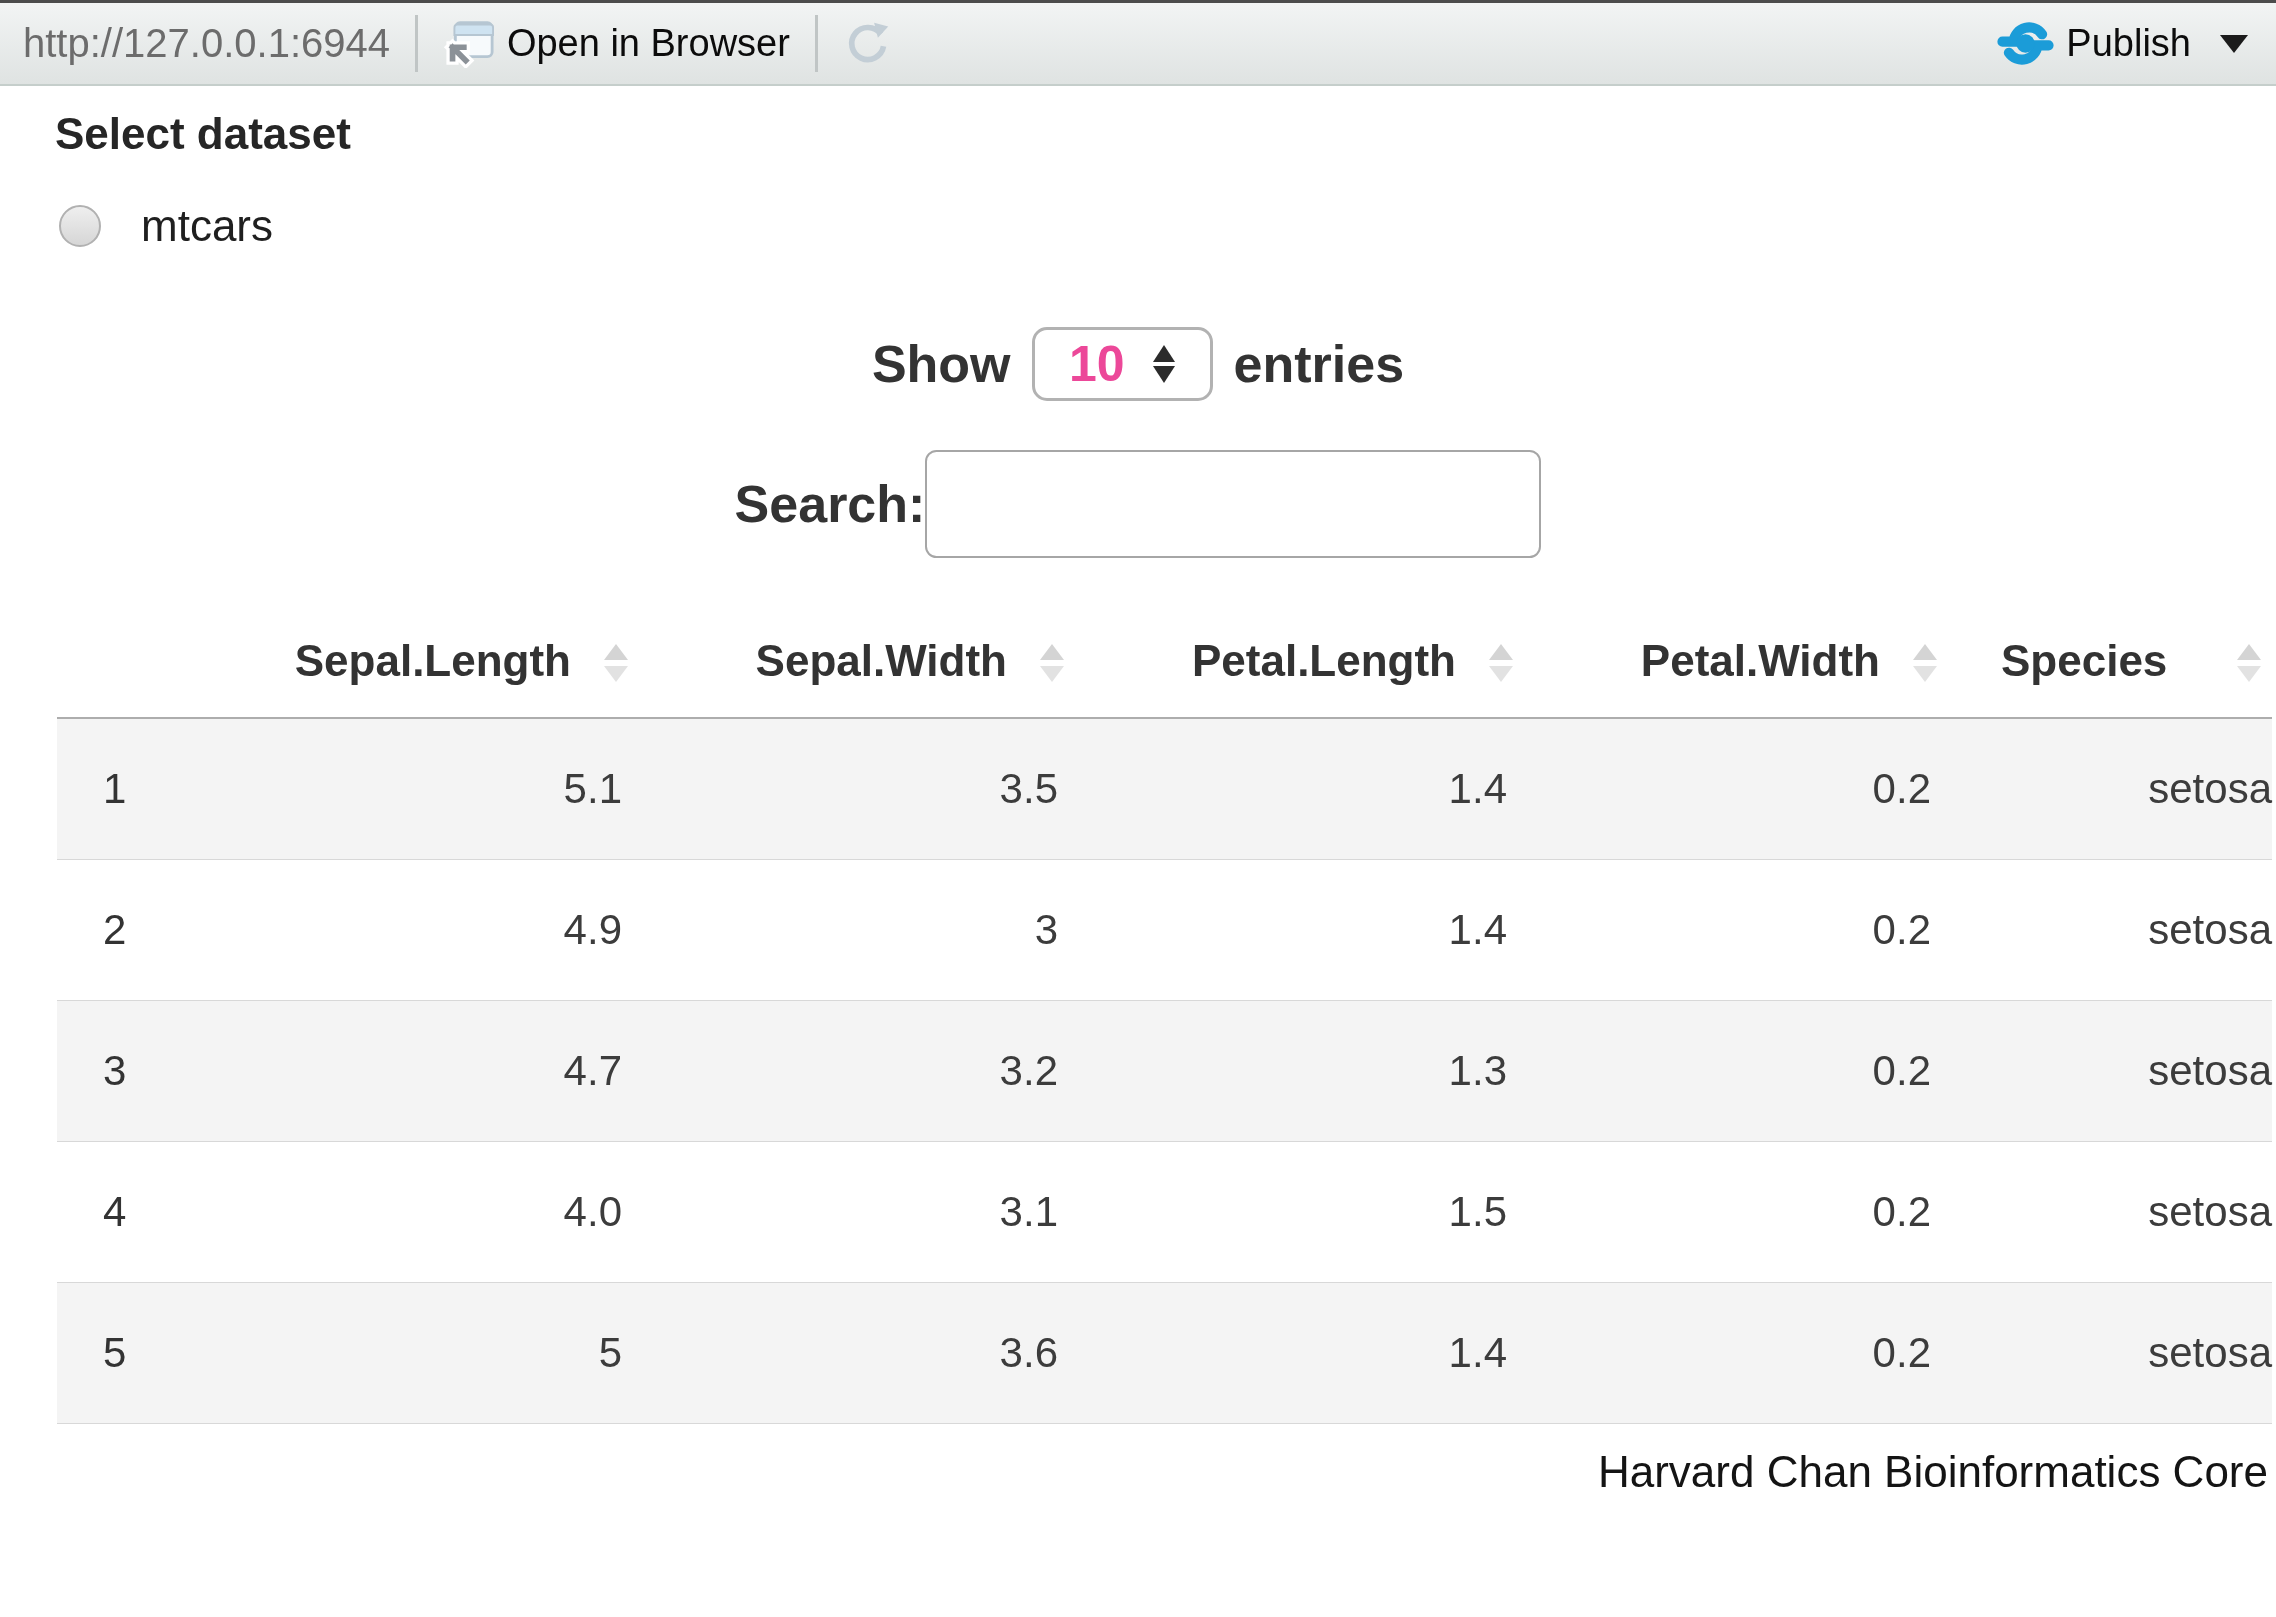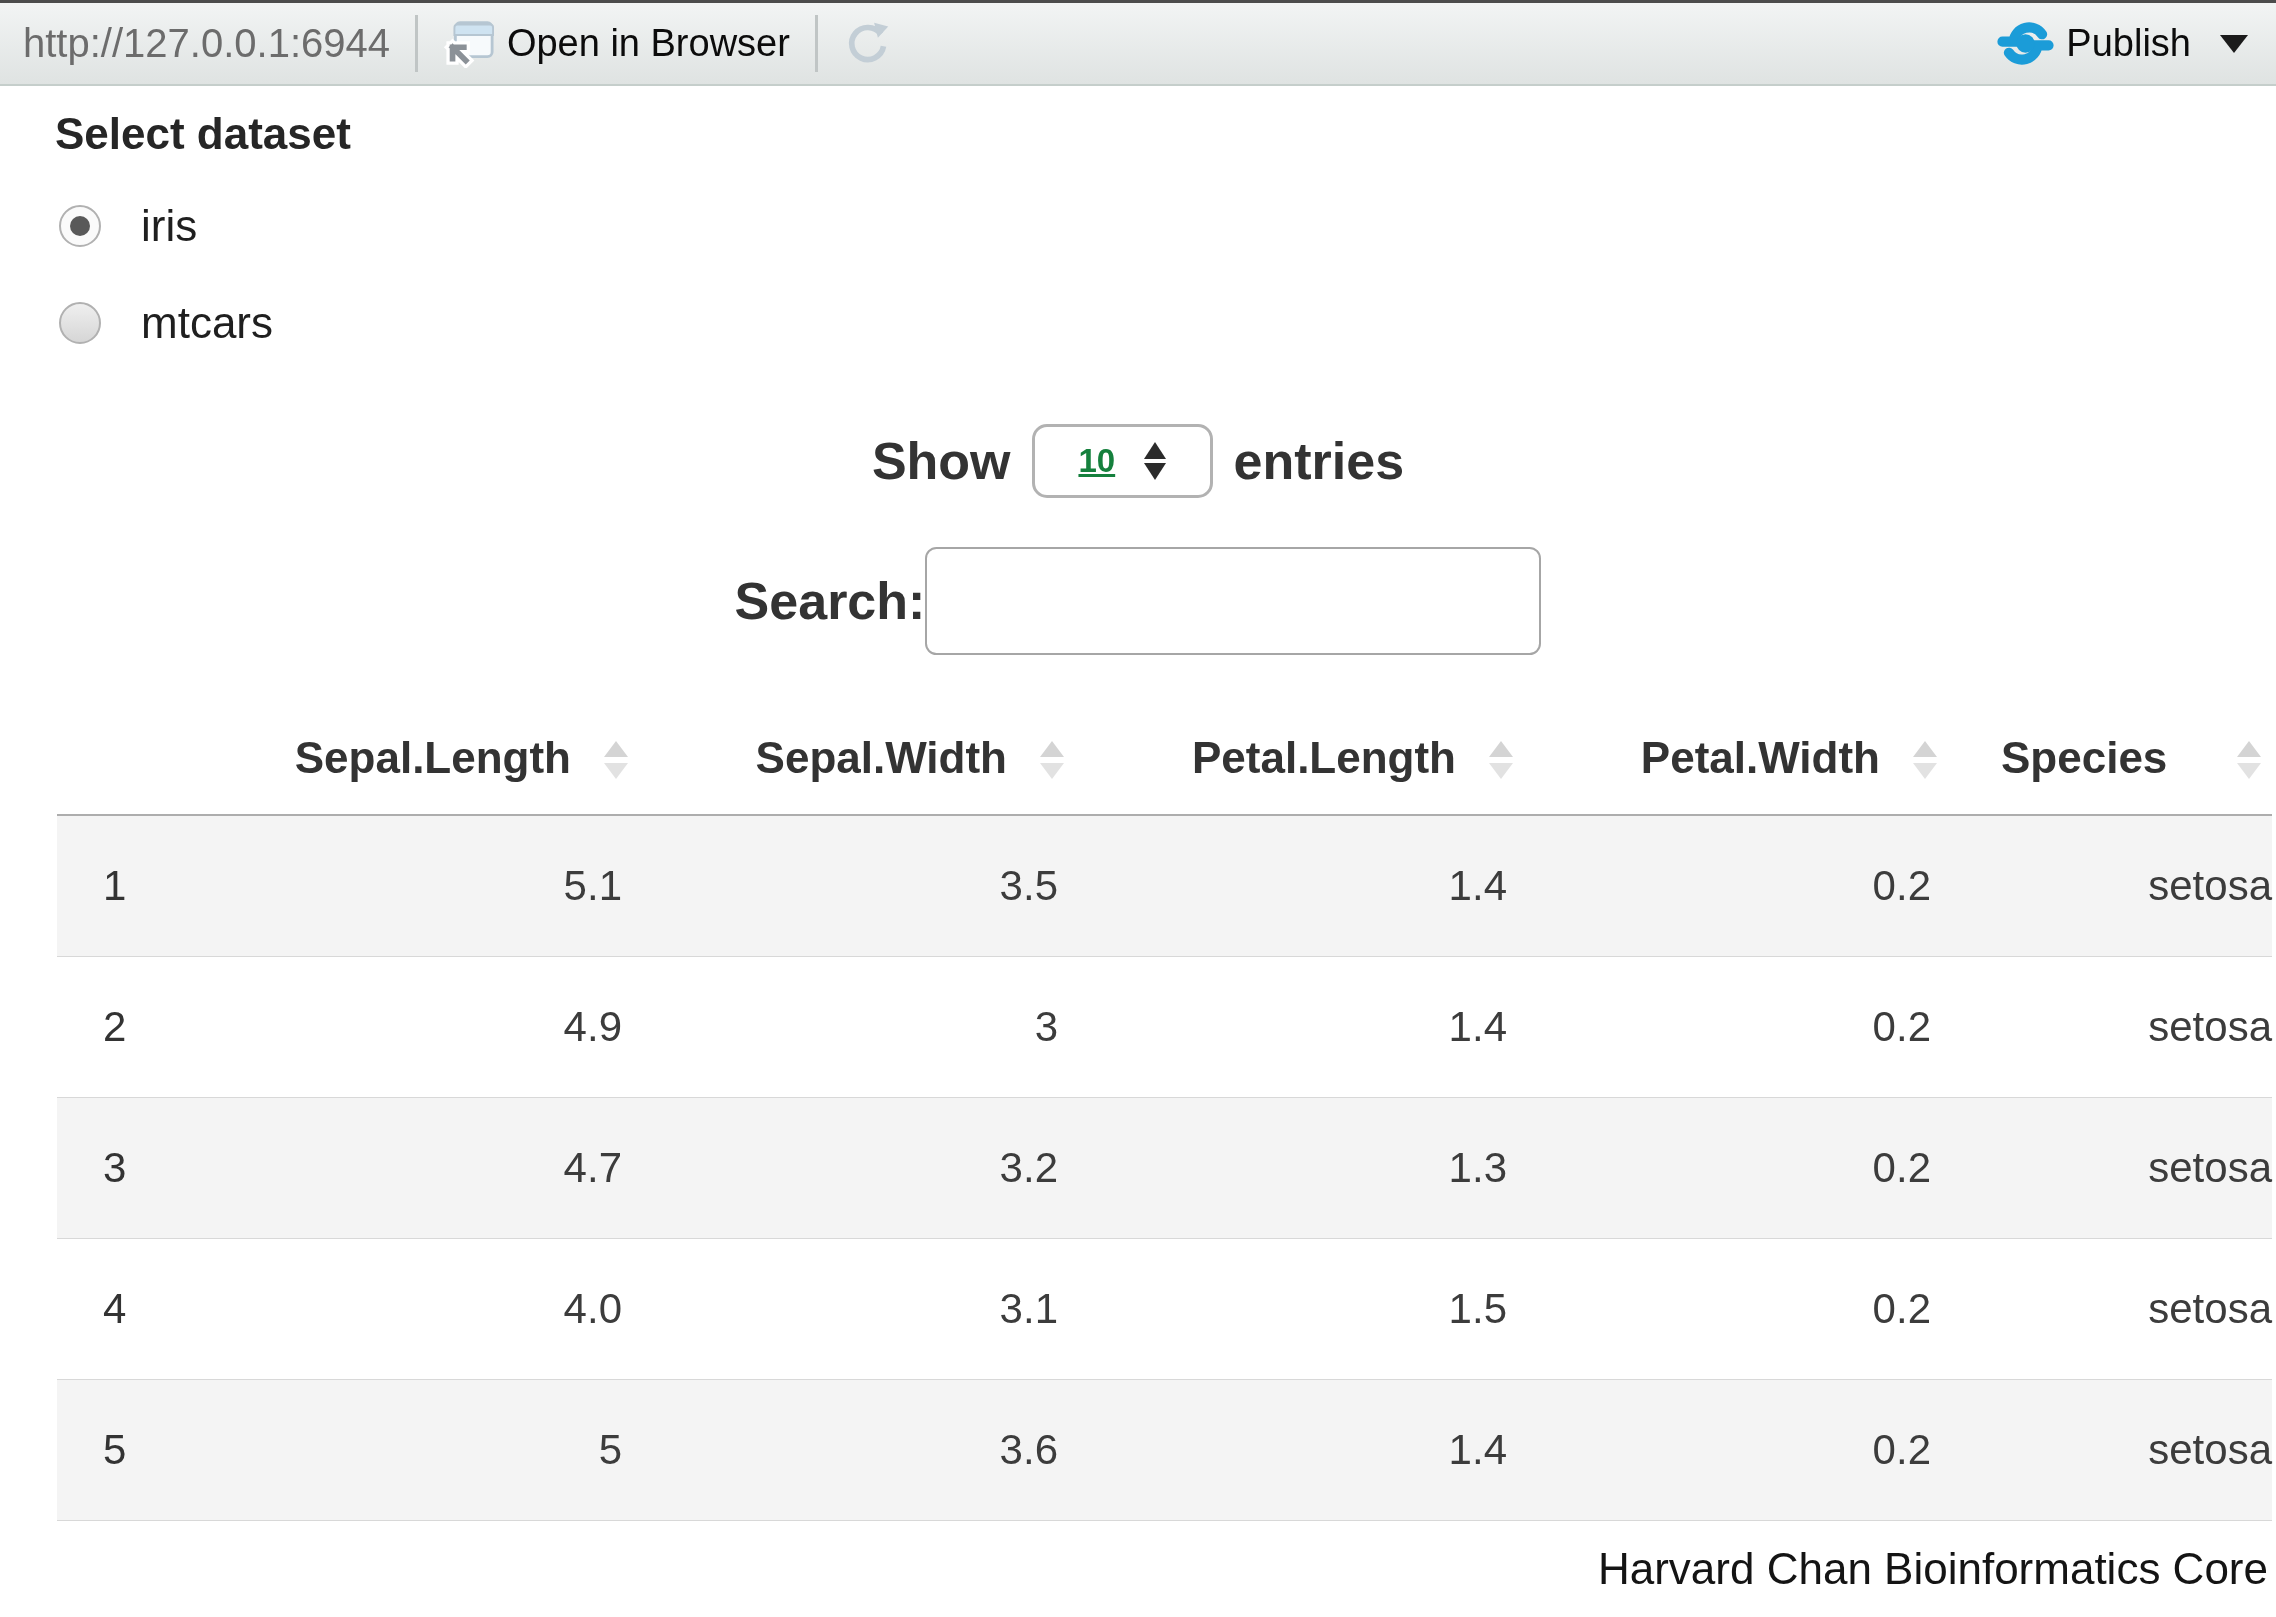--- a/index.html
+++ b/index.html
@@ -58,21 +58,21 @@
     margin-top:80px;
     display:flex;align-items:center;justify-content:center;gap:21px;
   }
   .ctl-label{font-size:52px;font-weight:bold;color:#333;}
   .select-box{
     box-sizing:border-box;
     width:181px;height:74px;
     border:3.8px solid #b2b2b2;border-radius:15px;background:#fff;
     display:flex;align-items:center;justify-content:center;gap:28.5px;
   }
-  .select-value{font-size:33px;font-weight:bold;color:#15803d;text-decoration:underline;}
+  .select-value{font-size:50px;font-weight:bold;color:#ec4899;}
   .stepper{display:flex;flex-direction:column;gap:3.8px;align-items:center;}
   .stepper .up{width:0;height:0;border-left:11.4px solid transparent;border-right:11.4px solid transparent;border-bottom:17px solid #2b2b2b;}
   .stepper .down{width:0;height:0;border-left:11.4px solid transparent;border-right:11.4px solid transparent;border-top:17px solid #2b2b2b;}
   
   .search-row{
     margin-top:49px;
     display:flex;align-items:center;justify-content:center;gap:0;
   }
   .search-input{
     box-sizing:border-box;
@@ -158,24 +158,20 @@
     </span>
     <span>Publish</span>
   </button>
 
   <span class="caret"></span>
 </div>
 
 <div class="page-title">Select dataset</div>
 
 <div class="radio-group">
-  <div class="radio-row">
-    <span class="radio-circle checked"></span>
-    <span class="radio-label">iris</span>
-  </div>
   <div class="radio-row">
     <span class="radio-circle"></span>
     <span class="radio-label">mtcars</span>
   </div>
 </div>
 
 <div class="length-row">
   <span class="ctl-label">Show</span>
   <span class="select-box">
     <span class="select-value">10</span>

